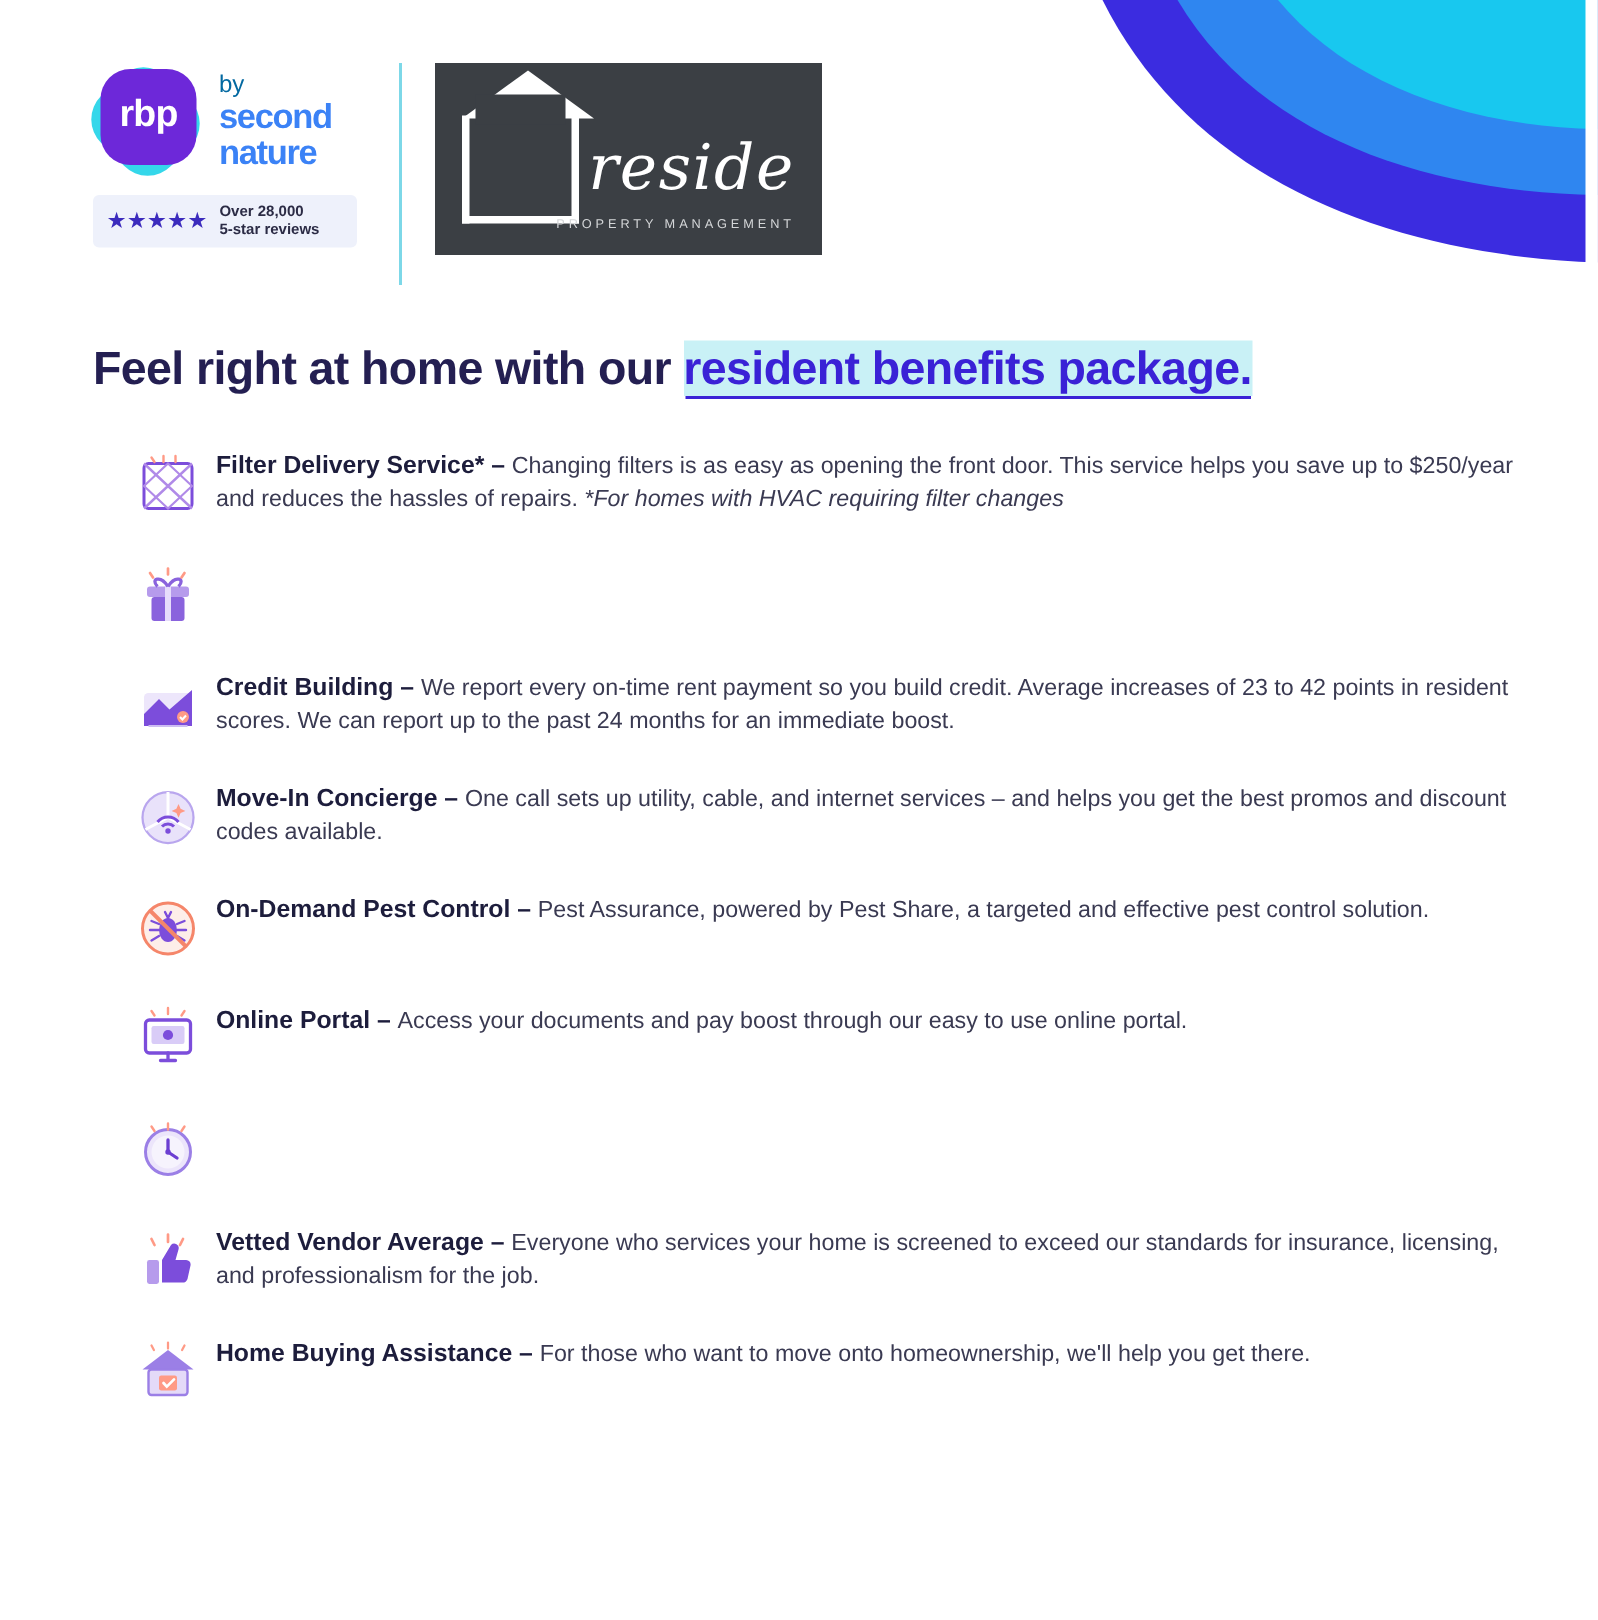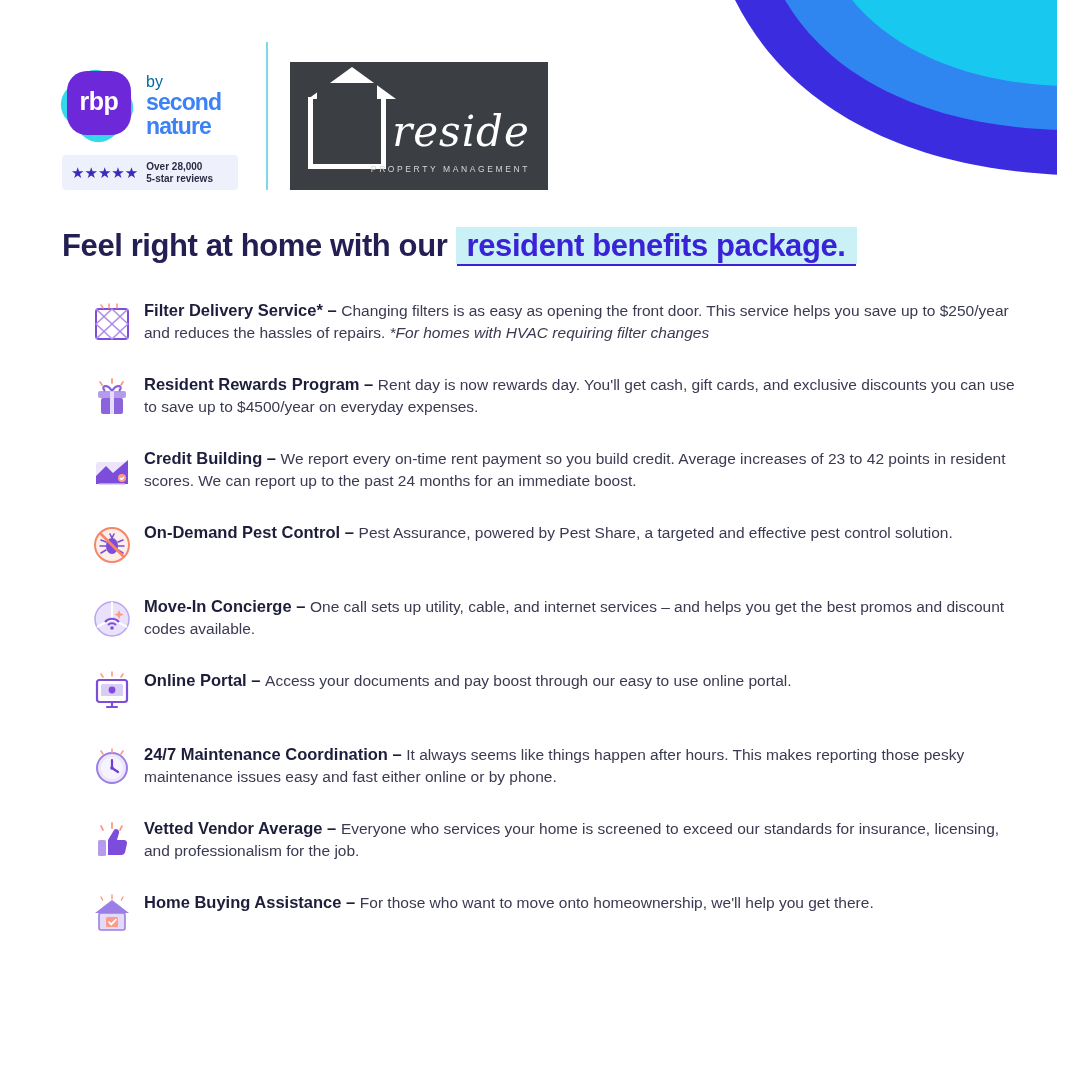--- a/index.html
+++ b/index.html
@@ -31,21 +31,21 @@
     width: 8px; height: 1080px;
     background: #ffffff;
     z-index: 5;
   }
 
   
   .header {
     position: absolute;
     top: 42px; left: 62px;
     display: flex;
-    align-items: flex-end;
+    align-items: flex-start;
     z-index: 3;
   }
   .rbp-block {
     width: 180px;
   }
   .rbp-row {
     display: flex;
     align-items: center;
     gap: 10px;
   }
@@ -179,21 +179,21 @@
     top: 228px; left: 62px;
     font-size: 31px;
     font-weight: bold;
     color: #241f52;
     letter-spacing: -0.4px;
     z-index: 3;
   }
   .headline .hl {
     background: #c9f1f6;
     color: #3a22d6;
-    padding: 1px 11px;
+    padding: 1px 0;
     box-shadow: 0 3px 0 -1px #3a22d6;
   }
 
   
   .list {
     position: absolute;
     top: 298px; left: 80px;
     width: 935px;
     z-index: 3;
   }
@@ -303,56 +303,36 @@
       <svg viewBox="0 0 46 46" width="46" height="46">
             <rect x="9" y="17" width="28" height="7" rx="2" fill="#b69bec"></rect>
             <rect x="12" y="24" width="22" height="16" rx="2" fill="#8a63dd"></rect>
             <rect x="21" y="17" width="4" height="23" fill="#e6dcfb"></rect>
             <path d="M23 17 C18 9 11 12 16 17" fill="none" stroke="#8a63dd" stroke-width="2.2"></path>
             <path d="M23 17 C28 9 35 12 30 17" fill="none" stroke="#8a63dd" stroke-width="2.2"></path>
             <path d="M11 8 l2 3 M23 5 l0 4 M34 8 l-2 3" stroke="#ff9a86" stroke-width="1.8" stroke-linecap="round"></path>
           </svg>
     </span>
       </div>
-    <div class="text-cell">
-      <b>Resident Rewards Program</b><b> – </b><span>Rent day is now rewards day. You'll get cash, gift cards, and exclusive discounts you can use to save up to $4500/year on everyday expenses.</span>
-    </div>
   </div>
 
   <div class="item">
     <div class="icon-cell">
         <span class="ic">
       <svg viewBox="0 0 46 46" width="46" height="46">
             <rect x="7" y="14" width="32" height="22" rx="3" fill="#ede6fb"></rect>
             <path d="M7 28 L17 18 L24 25 L39 12 L39 36 L7 36 Z" fill="#7c4ddb"></path>
             <path d="M10 36 h26" stroke="#cdbdf2" stroke-width="1.4"></path>
             <circle cx="33" cy="30" r="4" fill="#ff9a86"></circle>
             <path d="M31 30 l1.6 1.6 L35 29" stroke="#fff" stroke-width="1.4" fill="none"></path>
           </svg>
     </span>
       </div>
     <div class="text-cell">
       <b>Credit Building</b><b> – </b><span>We report every on-time rent payment so you build credit. Average increases of 23 to 42 points in resident scores. We can report up to the past 24 months for an immediate boost.</span>
-    </div>
-  </div>
-
-  <div class="item">
-    <div class="icon-cell">
-        <span class="ic">
-      <svg viewBox="0 0 46 46" width="46" height="46">
-            <circle cx="23" cy="23" r="17" fill="#fdeee9" stroke="#f5866a" stroke-width="2"></circle>
-            <ellipse cx="23" cy="24" rx="6" ry="8" fill="#7c4ddb"></ellipse>
-            <path d="M23 16 l-2 -4 M23 16 l2 -4" stroke="#7c4ddb" stroke-width="1.6" stroke-linecap="round"></path>
-            <path d="M17 20 l-5 -2 M17 24 l-6 0 M17 28 l-5 3 M29 20 l5 -2 M29 24 l6 0 M29 28 l5 3" stroke="#7c4ddb" stroke-width="1.6" stroke-linecap="round"></path>
-            <path d="M11 11 L35 35" stroke="#f5866a" stroke-width="2.6"></path>
-          </svg>
-    </span>
-      </div>
-    <div class="text-cell">
-      <b>On-Demand Pest Control</b><b> – </b><span>Pest Assurance, powered by Pest Share, a targeted and effective pest control solution.</span>
     </div>
   </div>
 
   <div class="item">
     <div class="icon-cell">
         <span class="ic">
       <svg viewBox="0 0 46 46" width="46" height="46">
             <circle cx="23" cy="23" r="17" fill="#e9e2fa" stroke="#b9a6ee" stroke-width="1.5"></circle>
             <path d="M23 23 L23 6 M23 23 L38 31 M23 23 L8 31" stroke="#fff" stroke-width="2"></path>
             <path d="M16 26 a9 9 0 0 1 14 0" fill="none" stroke="#7c4ddb" stroke-width="2"></path>
@@ -364,20 +344,37 @@
       </div>
     <div class="text-cell">
       <b>Move-In Concierge</b><b> – </b><span>One call sets up utility, cable, and internet services – and helps you get the best promos and discount codes available.</span>
     </div>
   </div>
 
   <div class="item">
     <div class="icon-cell">
         <span class="ic">
       <svg viewBox="0 0 46 46" width="46" height="46">
+            <circle cx="23" cy="23" r="17" fill="#fdeee9" stroke="#f5866a" stroke-width="2"></circle>
+            <ellipse cx="23" cy="24" rx="6" ry="8" fill="#7c4ddb"></ellipse>
+            <path d="M23 16 l-2 -4 M23 16 l2 -4" stroke="#7c4ddb" stroke-width="1.6" stroke-linecap="round"></path>
+            <path d="M17 20 l-5 -2 M17 24 l-6 0 M17 28 l-5 3 M29 20 l5 -2 M29 24 l6 0 M29 28 l5 3" stroke="#7c4ddb" stroke-width="1.6" stroke-linecap="round"></path>
+            <path d="M11 11 L35 35" stroke="#f5866a" stroke-width="2.6"></path>
+          </svg>
+    </span>
+      </div>
+    <div class="text-cell">
+      <b>On-Demand Pest Control</b><b> – </b><span>Pest Assurance, powered by Pest Share, a targeted and effective pest control solution.</span>
+    </div>
+  </div>
+
+  <div class="item">
+    <div class="icon-cell">
+        <span class="ic">
+      <svg viewBox="0 0 46 46" width="46" height="46">
             <rect x="8" y="10" width="30" height="22" rx="2.5" fill="none" stroke="#7c4ddb" stroke-width="2.2"></rect>
             <rect x="12" y="14" width="22" height="12" rx="1.5" fill="#d9ccf7"></rect>
             <path d="M18 37 h10 M23 32 v5" stroke="#7c4ddb" stroke-width="2.2" stroke-linecap="round"></path>
             <circle cx="23" cy="20" r="3.4" fill="#7c4ddb"></circle>
             <path d="M12 4 l2 3 M23 2 l0 4 M34 4 l-2 3" stroke="#ff9a86" stroke-width="1.6" stroke-linecap="round"></path>
           </svg>
     </span>
       </div>
     <div class="text-cell">
       <b>Online Portal</b><b> – </b><span>Access your documents and pay boost through our easy to use online portal.</span>
@@ -389,23 +386,20 @@
         <span class="ic">
       <svg viewBox="0 0 46 46" width="46" height="46">
             <circle cx="23" cy="24" r="15" fill="#ece5fb" stroke="#9b7fe6" stroke-width="2"></circle>
             <circle cx="23" cy="24" r="11" fill="#fff" opacity="0.55"></circle>
             <path d="M23 24 L23 16 M23 24 L29 28" stroke="#6c3fd2" stroke-width="2.2" stroke-linecap="round"></path>
             <circle cx="23" cy="24" r="1.8" fill="#6c3fd2"></circle>
             <path d="M12 7 l2 3 M23 5 l0 4 M34 7 l-2 3" stroke="#ff9a86" stroke-width="1.6" stroke-linecap="round"></path>
           </svg>
     </span>
       </div>
-    <div class="text-cell">
-      <b>24/7 Maintenance Coordination</b><b> – </b><span>It always seems like things happen after hours. This makes reporting those pesky maintenance issues easy and fast either online or by phone.</span>
-    </div>
   </div>
 
   <div class="item">
     <div class="icon-cell">
         <span class="ic">
       <svg viewBox="0 0 46 46" width="46" height="46">
             <rect x="9" y="22" width="8" height="16" rx="1.6" fill="#b69bec"></rect>
             <path d="M19 22 l6 -10 a3 3 0 0 1 5 3 l-2 7 h7 a3 3 0 0 1 3 3.6 l-2 9 a3.6 3.6 0 0 1 -3.6 2.4 H19 Z" fill="#7c4ddb"></path>
             <path d="M12 8 l2 4 M23 5 l0 5 M33 8 l-2 4" stroke="#ff9a86" stroke-width="1.8" stroke-linecap="round"></path>
           </svg>

